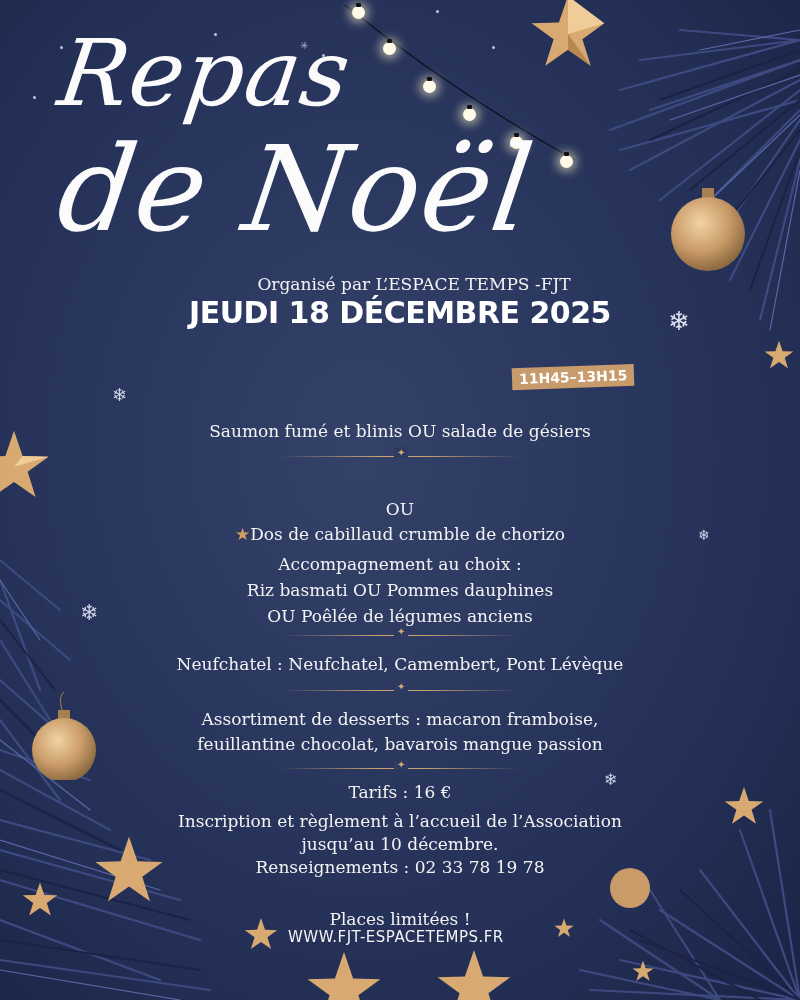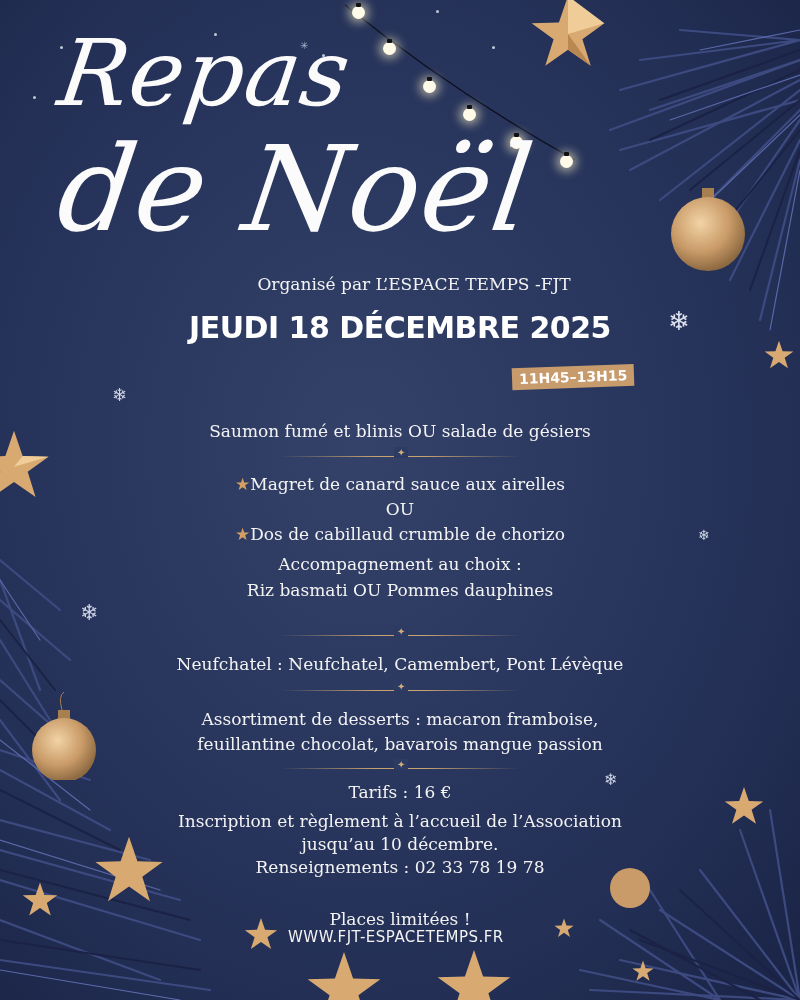--- a/index.html
+++ b/index.html
@@ -10,21 +10,21 @@
   .dot { position:absolute; width:3px; height:3px; border-radius:50%; background:#e8ecf5; opacity:.8; }
   .bulb { position:absolute; width:13px; height:13px; border-radius:50%; background:#fffbe8;
      box-shadow:0 0 10px 4px rgba(255,245,200,.55); }
   .bulb::before { content:""; position:absolute; left:4px; top:-3px; width:5px; height:4px; background:#111; border-radius:1px; }
   .title-script { position:absolute; color:#fbfbfb; font-family:"DejaVu Serif", serif; font-style:italic; font-weight:normal; letter-spacing:1px; }
   .t1 { left:60px; top:20px; font-size:92px; transform:skewX(-8deg); }
   .t2 { left:60px; top:120px; font-size:118px; transform:skewX(-8deg); }
   .center { position:absolute; left:0; width:800px; text-align:center; color:#f3f3f3; }
   .org { top:274px; font-size:17px; left:0; width:800px; margin-left:0; padding-left:14px; }
   .org span { display:inline-block; margin-left:0; }
-  .date { top:310px; font-family:"DejaVu Sans", sans-serif; font-weight:bold; font-size:30px; color:#fff; letter-spacing:-0.5px; }
+  .date { top:295px; font-family:"DejaVu Sans", sans-serif; font-weight:bold; font-size:30px; color:#fff; letter-spacing:-0.5px; }
   .time { position:absolute; left:512px; top:366px; background:#c79b6c; color:#fff; font-family:"DejaVu Sans", sans-serif; font-weight:bold; font-size:14px; padding:3px 7px; transform:rotate(-2deg); }
   .line { font-size:17px; line-height:23px; }
   .b { font-weight:normal; }
   .sep { position:absolute; left:280px; width:240px; height:8px; }
   .sep::before { content:""; position:absolute; left:0; right:0; top:4px; height:1px;
      background:linear-gradient(90deg, rgba(200,160,110,0), #c9a36f 40%, #c9a36f 60%, rgba(200,160,110,0)); }
   .sep::after { content:"✦"; position:absolute; left:114px; top:-5px; font-size:10px; color:#d4ad7c; background:#2d3a62; padding:0 3px; }
   .gold { color:#d4a062; }
   .web { position:absolute; left:288px; top:928px; font-family:"DejaVu Sans", sans-serif; font-size:15px; color:#f3f3f3; letter-spacing:0.5px; }
 </style>
@@ -165,26 +165,26 @@
   <div class="title-script t1">Repas</div>
   <div class="title-script t2">de Noël</div>
 
   <div class="center org"><span style="padding-left:0">Organisé par L’ESPACE TEMPS -FJT</span></div>
   <div class="center date">JEUDI 18 DÉCEMBRE 2025</div>
   <div class="time">11H45–13H15</div>
 
   <div class="center line b" style="top:420px">Saumon fumé et blinis OU salade de gésiers</div>
   <div class="sep" style="top:452px"></div>
 
-  <div class="center line b" style="top:473px"><span class="gold">★</span><span>Magret de canard sauce aux airelles</span></div>
   <div class="center line b" style="top:498px">OU</div>
   <div class="center line b" style="top:523px"><span class="gold">★</span><span>Dos de cabillaud crumble de chorizo</span></div>
 
   <div class="center line b" style="top:579px">Riz basmati OU Pommes dauphines</div>
   <div class="center line" style="top:553px">Accompagnement au choix :</div>
+  <div class="center line b" style="top:605px">OU Poêlée de légumes anciens</div>
   <div class="sep" style="top:631px"></div>
 
   <div class="center line" style="top:653px"><span>Neufchatel : </span><span class="b">Neufchatel, Camembert, Pont Lévèque</span></div>
   <div class="sep" style="top:686px"></div>
 
   <div class="center line" style="top:708px"><span>Assortiment de desserts : </span><span class="b">macaron framboise,</span></div>
   <div class="center line b" style="top:733px">feuillantine chocolat, bavarois mangue passion</div>
   <div class="sep" style="top:764px"></div>
 
   <div class="center line" style="top:781px">Tarifs : 16 €</div>

